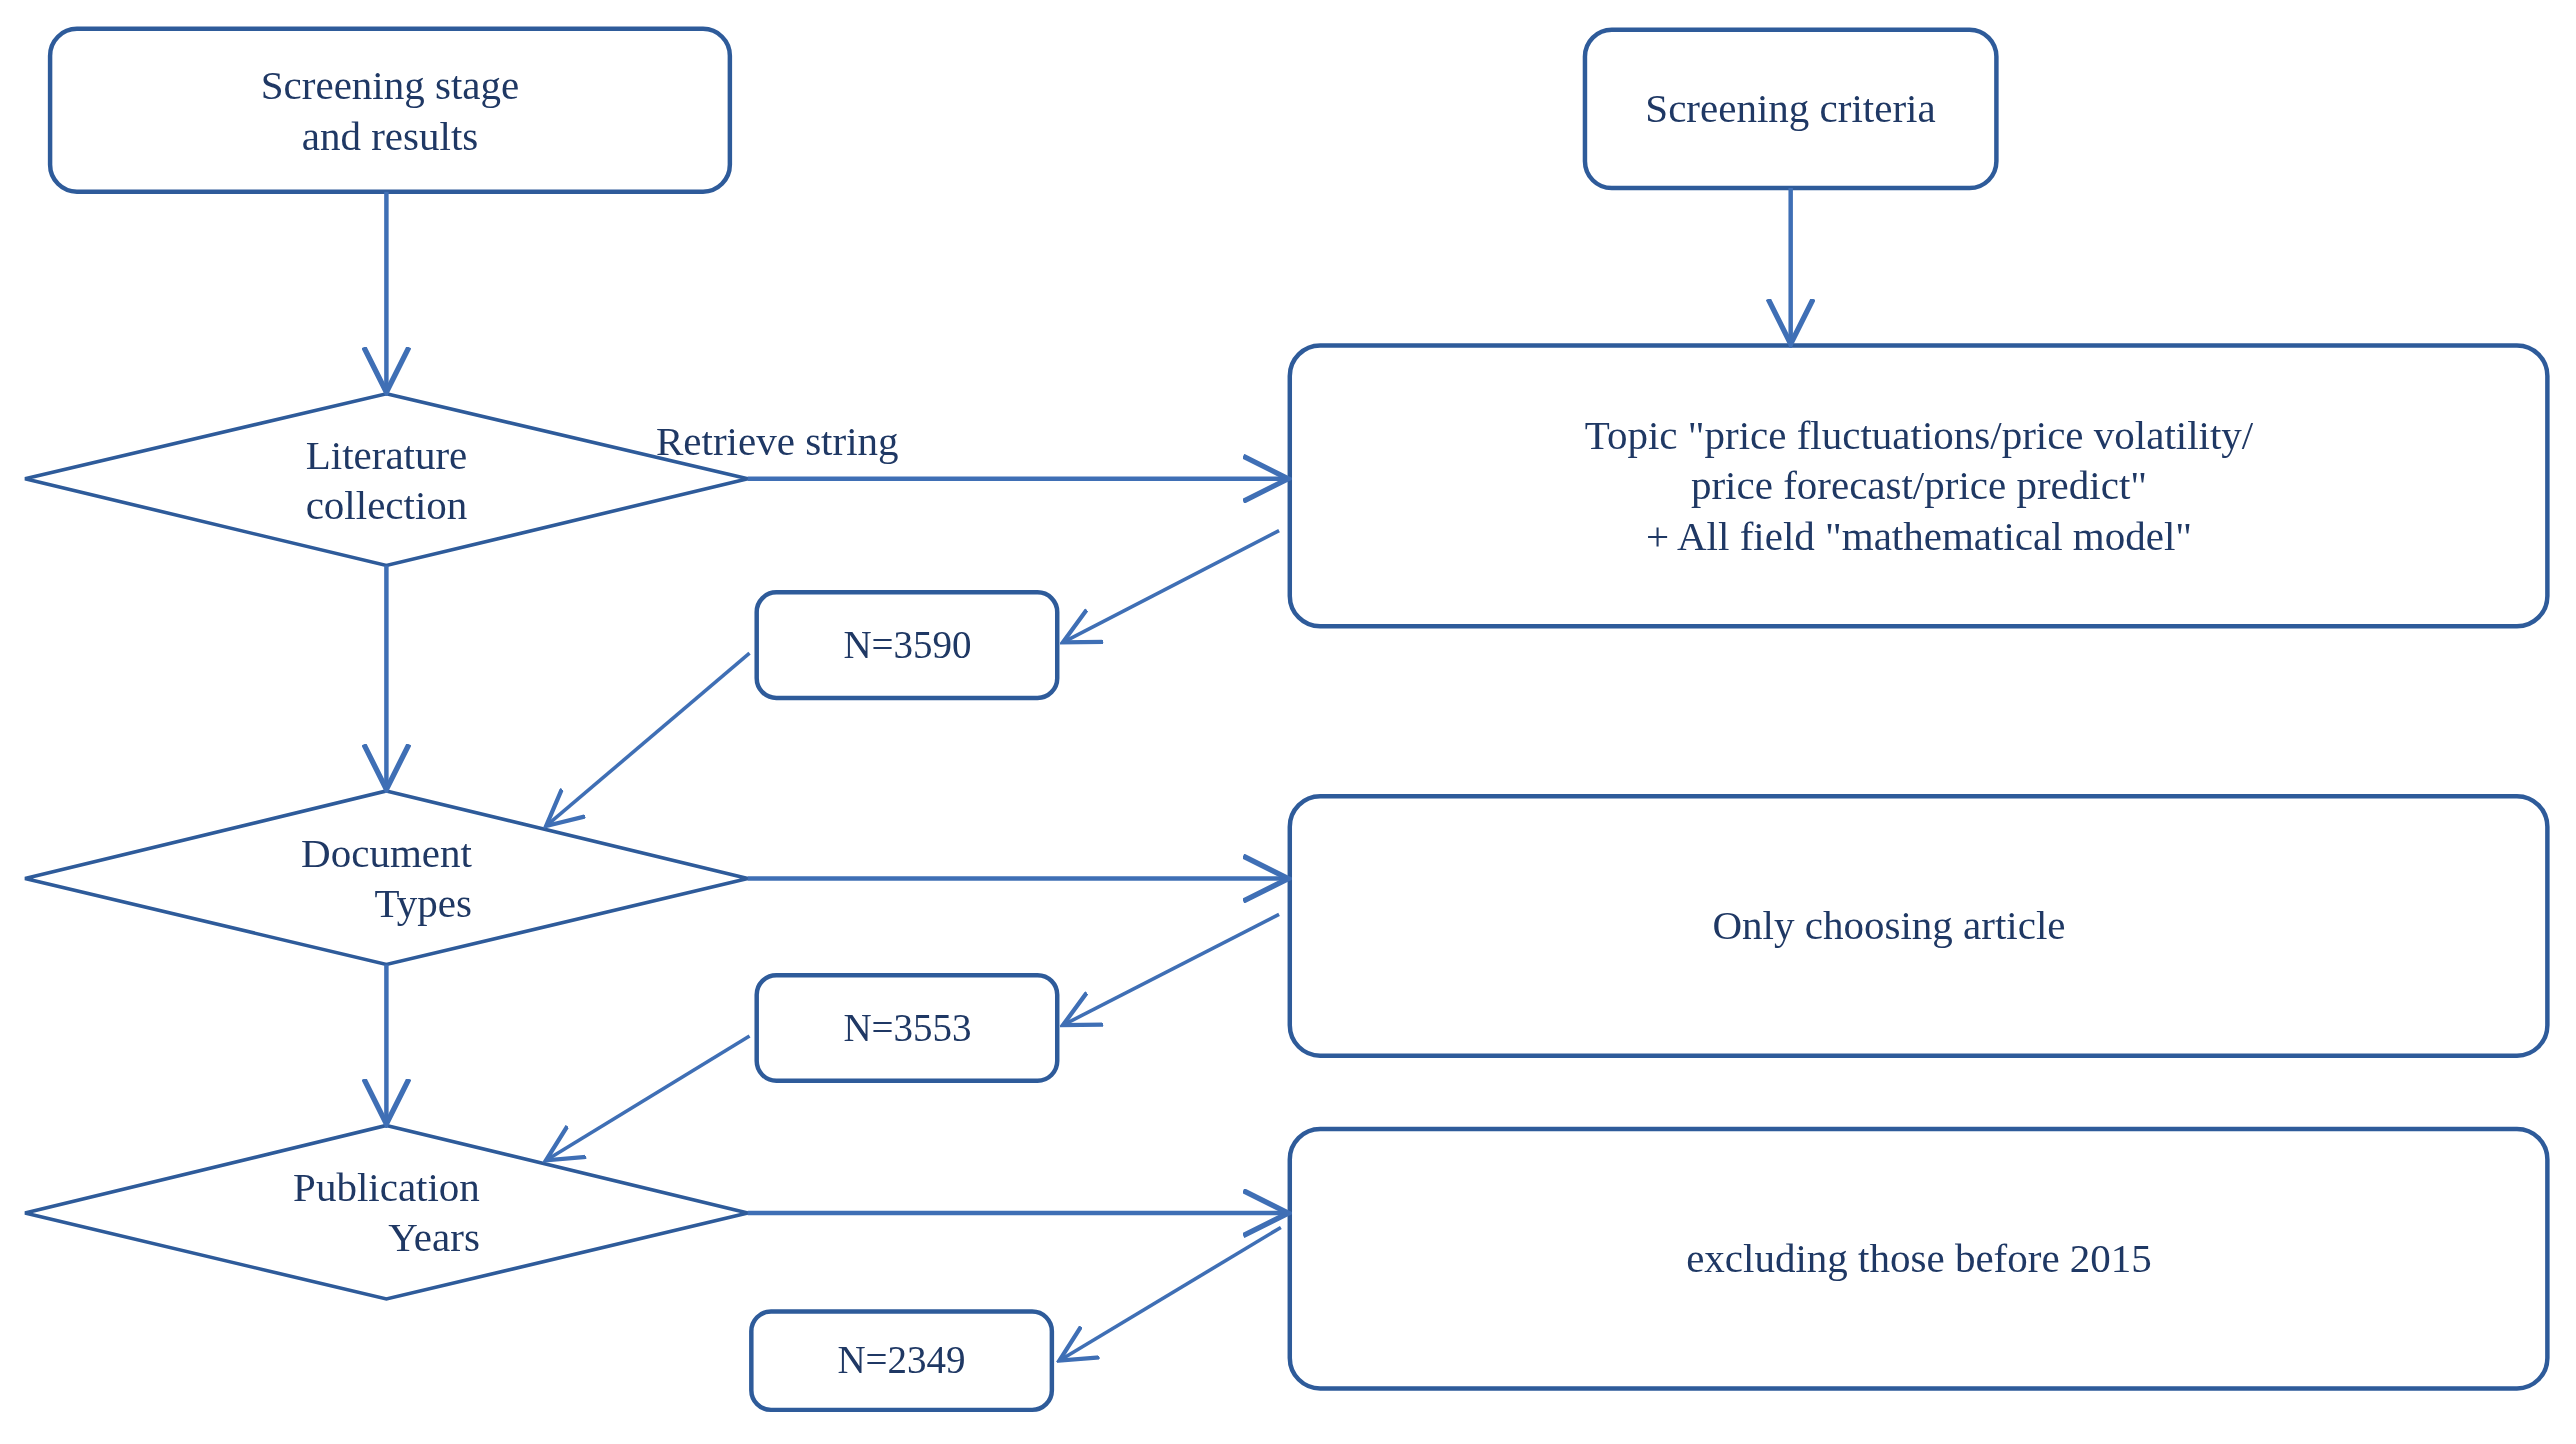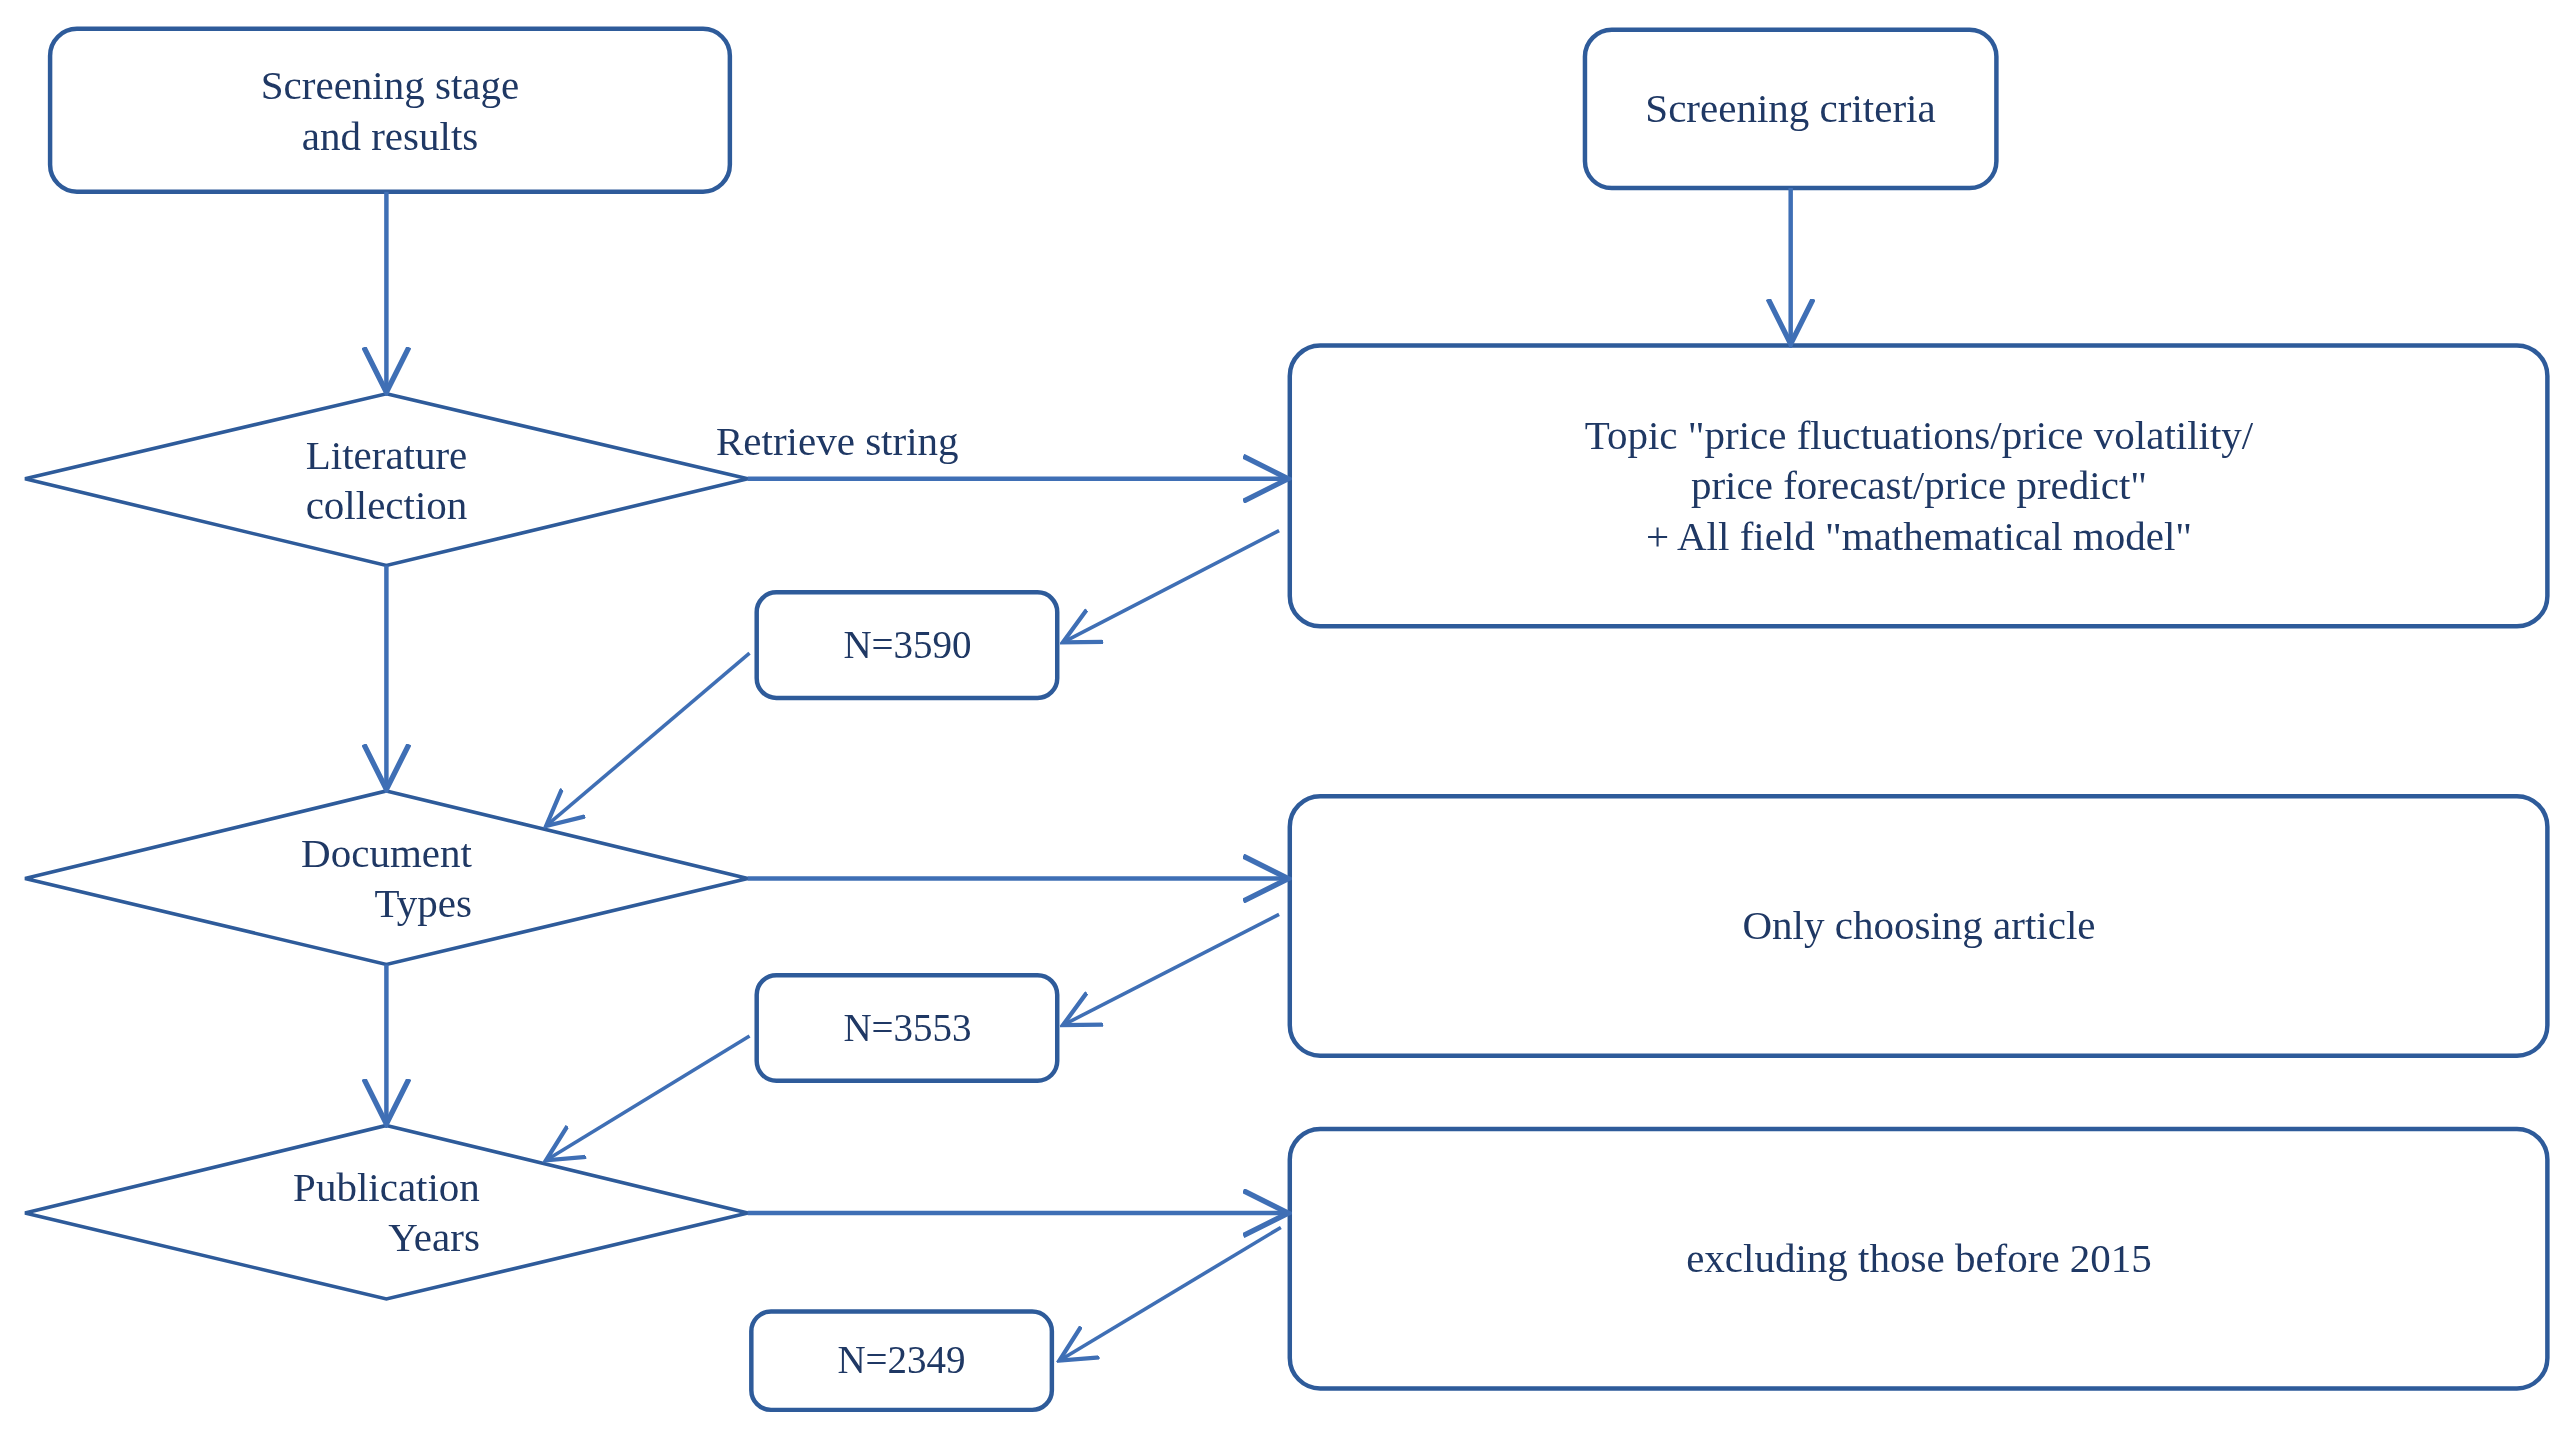--- a/index.html
+++ b/index.html
@@ -112,40 +112,40 @@
 
   <div class="node-label lbl-box" style="left:50px; top:29px; width:680px; height:163px;">Screening stage
 and results</div>
 
   <div class="node-label lbl-box" style="left:1585px; top:29.5px; width:411px; height:158px;">Screening criteria</div>
 
   <div class="node-label lbl-box-big" style="left:1290px; top:345px; width:1258px; height:281px;">Topic "price fluctuations/price volatility/
 price forecast/price predict"
 + All field "mathematical model"</div>
 
-  <div class="node-label lbl-box" style="left:1290px; top:796px; width:1258px; height:259px;">Only choosing article</div>
+  <div class="node-label lbl-box" style="left:1260px; top:796px; width:1258px; height:259px;">Only choosing article</div>
 
   <div class="node-label lbl-box" style="left:1290px; top:1129px; width:1258px; height:259px;text-align:right;">excluding those before 2015</div>
 
   <div class="node-label lbl-diamond" style="left:163px; top:394px; width:447px; height:172px;">Literature
 collection</div>
 
   <div class="node-label lbl-diamond" style="left:163px; top:791px; width:447px; height:174px;">Document
 Types</div>
 
   <div class="node-label lbl-diamond" style="left:163px; top:1125px; width:447px; height:174px;">Publication
 Years</div>
 
   <div class="node-label lbl-count" style="left:757px; top:592px; width:301px; height:106px;">N=3590</div>
 
   <div class="node-label lbl-count" style="left:757px; top:975px; width:301px; height:106px;">N=3553</div>
 
   <div class="node-label lbl-count" style="left:751px; top:1311px; width:301px; height:98px;">N=2349</div>
 
-  <div class="edge-label" style="left:716px; top:417px;">Retrieve string</div>
+  <div class="edge-label" style="left:656px; top:417px;">Retrieve string</div>
 
   <div class="hit" style="left:50px; top:29px; width:680px; height:163px;"></div>
   <div class="hit" style="left:1585px; top:29.5px; width:411px; height:158px;"></div>
   <div class="hit" style="left:1290px; top:345px; width:1258px; height:281px;"></div>
   <div class="hit" style="left:1290px; top:796px; width:1258px; height:259px;"></div>
   <div class="hit" style="left:1290px; top:1129px; width:1258px; height:259px;"></div>
   <div class="hit" style="left:25px; top:394px; width:723px; height:172px;"></div>
   <div class="hit" style="left:25px; top:791px; width:723px; height:174px;"></div>
   <div class="hit" style="left:25px; top:1125px; width:723px; height:174px;"></div>
   <div class="hit" style="left:757px; top:592px; width:301px; height:106px;"></div>

